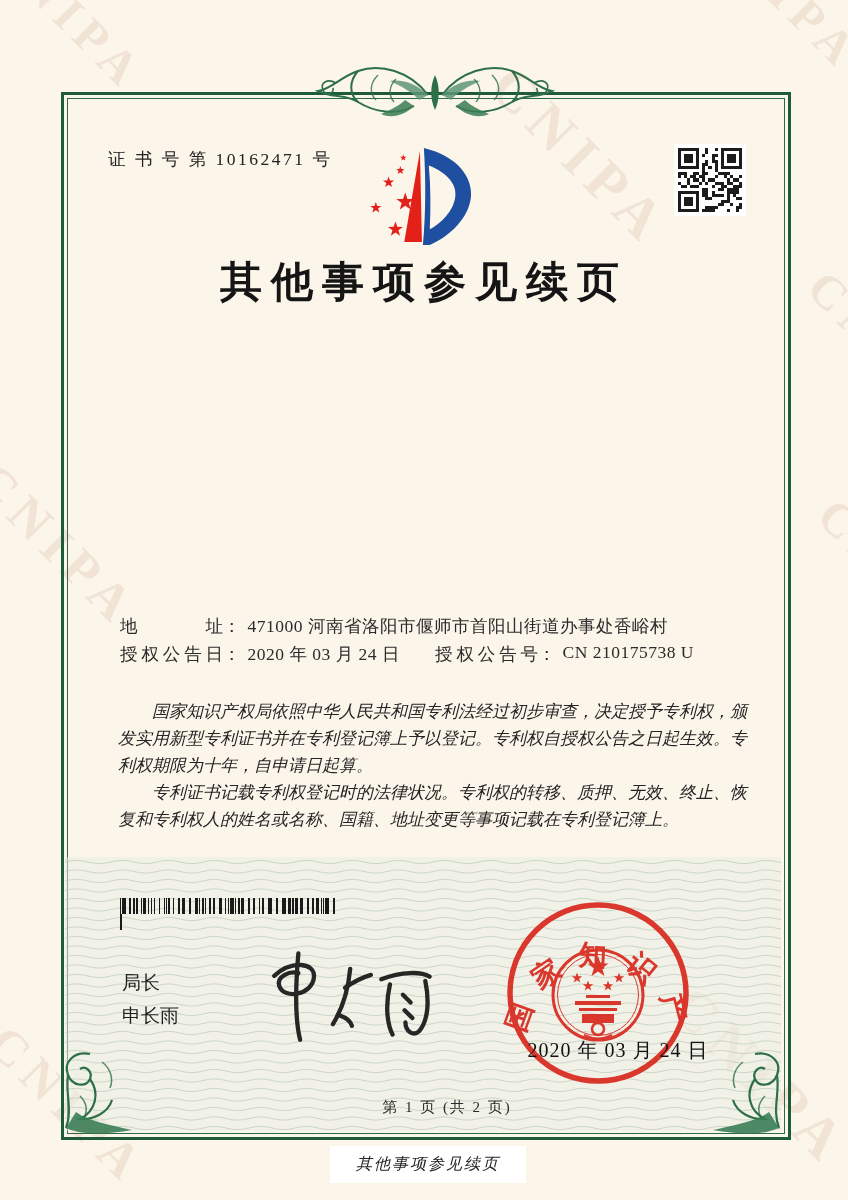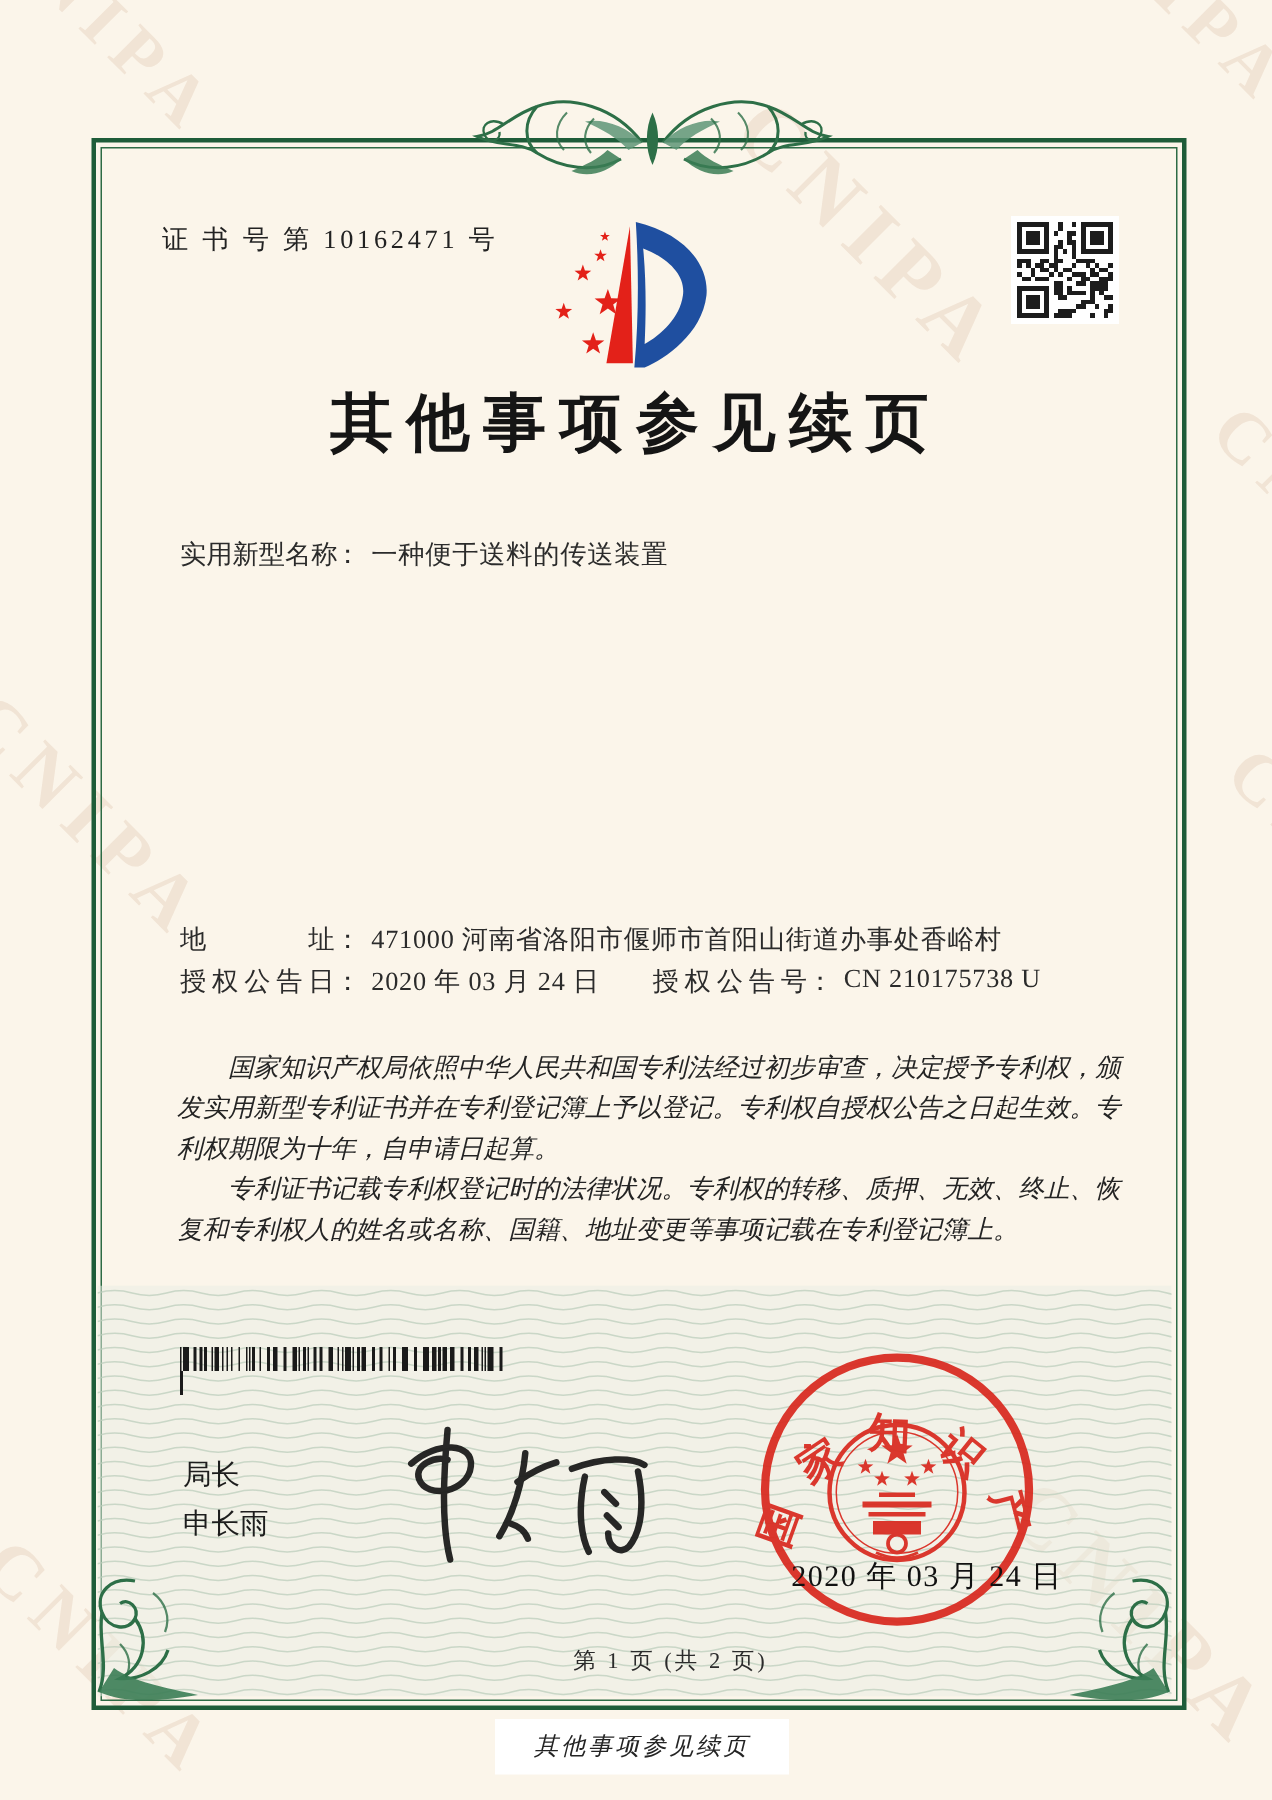--- a/index.html
+++ b/index.html
@@ -275,23 +275,20 @@
         <rect x="15" y="1" width="5" height="5" fill="#fff"></rect>
         <rect x="16" y="2" width="3" height="3" fill="#1c1c1c"></rect>
         <rect x="0" y="14" width="7" height="7" fill="#1c1c1c"></rect>
         <rect x="1" y="15" width="5" height="5" fill="#fff"></rect>
         <rect x="2" y="16" width="3" height="3" fill="#1c1c1c"></rect>
       </svg>
   </div>
 
   <div class="title">其他事项参见续页</div>
 
-  <div class="frow" style="top:357px">
-    <span class="flabel">实用新型名称</span><span class="fcolon">：</span><span class="fvalue">一种便于送料的传送装置</span>
-  </div>
   <div class="frow" style="top:614px">
     <span class="flabel">地址</span><span class="fcolon">：</span><span class="fvalue">471000 河南省洛阳市偃师市首阳山街道办事处香峪村</span>
   </div>
   <div class="frow" style="top:642px">
     <span class="flabel">授权公告日</span><span class="fcolon">：</span><span class="fvalue">2020 年 03 月 24 日</span>
     <span class="pair2">
       <span class="flabel">授权公告号</span><span class="fcolon">：</span><span class="fvalue">CN 210175738 U</span>
     </span>
   </div>
 

